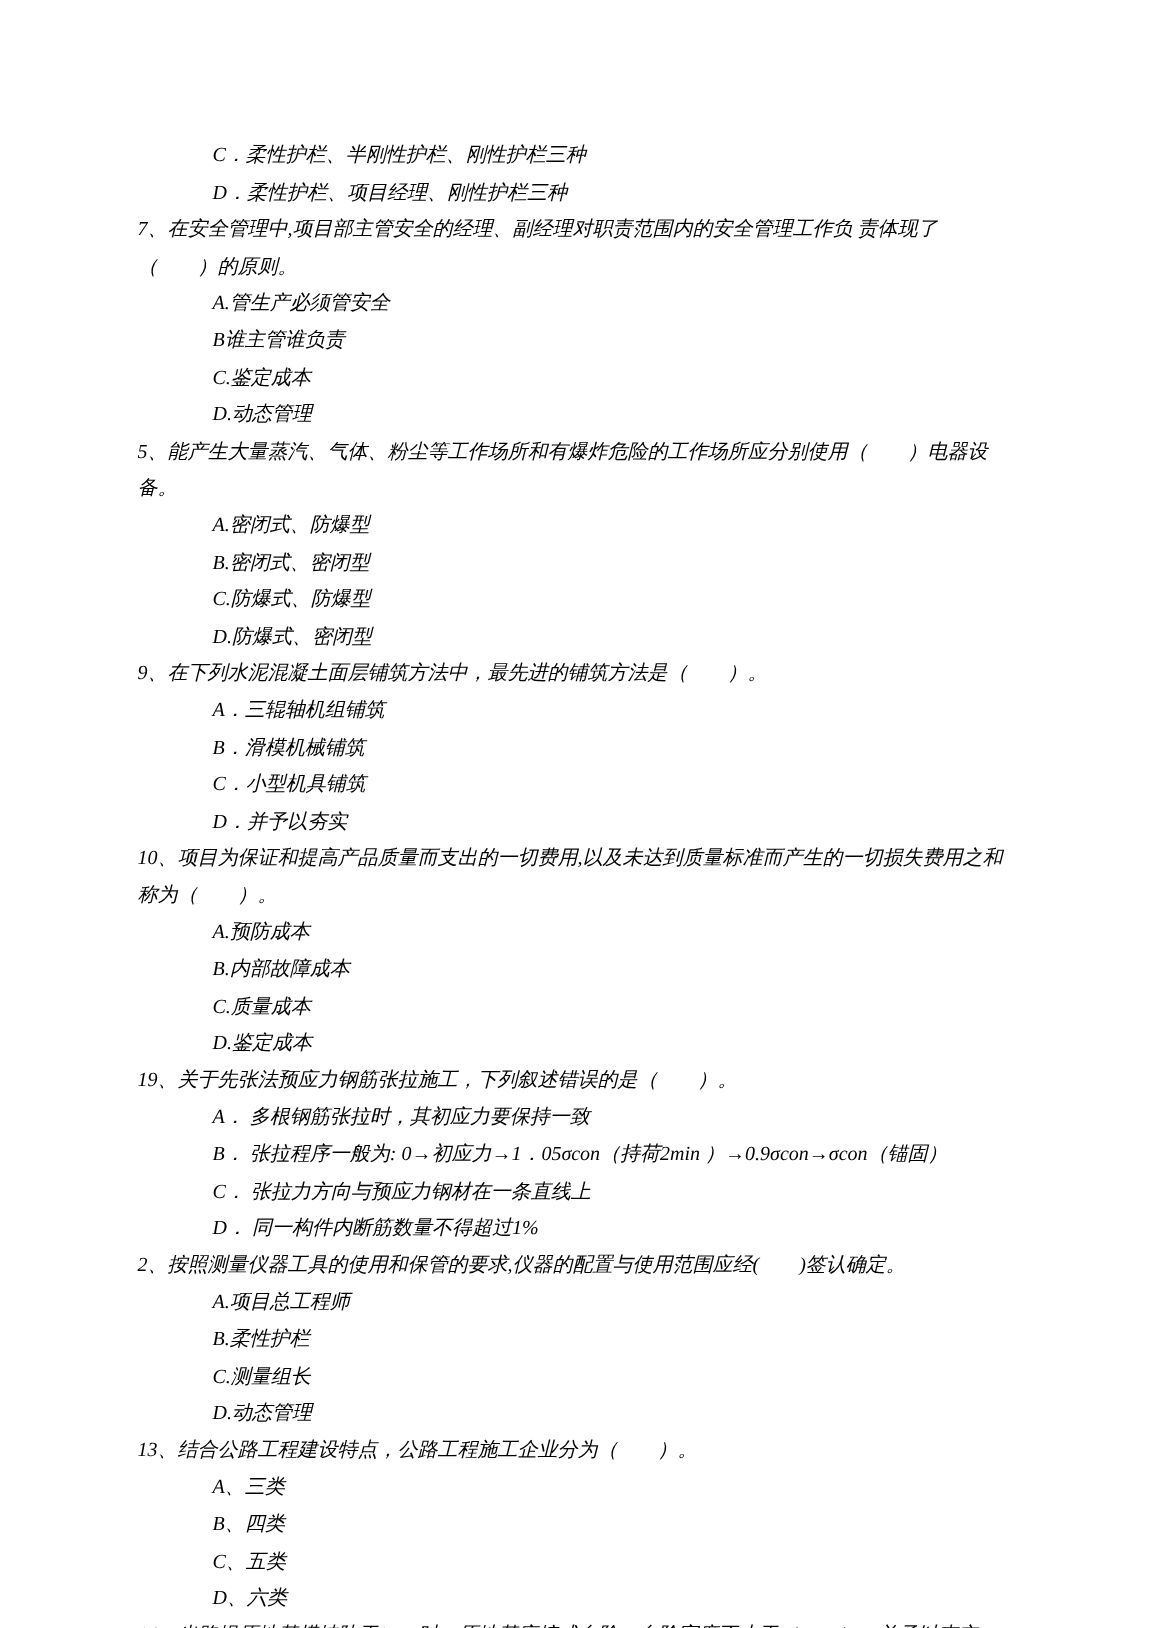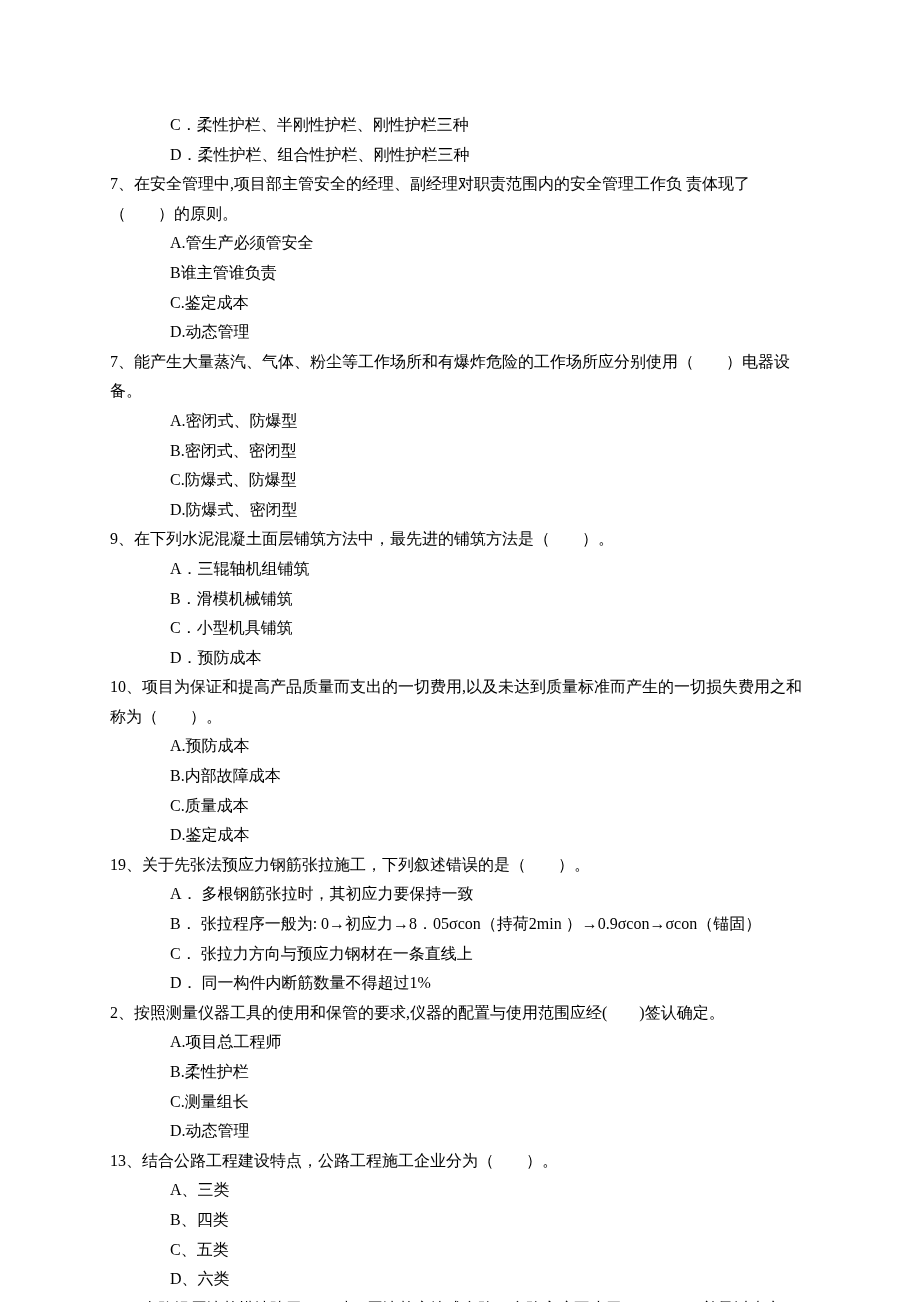--- a/index.html
+++ b/index.html
@@ -1,18 +1,19 @@
 <!DOCTYPE html>
 <html><head>
   <meta charset="utf-8">
   <style>
     * {
       margin: 0;
       padding: 0;
       box-sizing: border-box;
+      font-style: italic;
     }
     body {
       font-family: "SimSun", "宋体", serif;
       font-size: 16px;
       line-height: 1.85;
       color: #000;
       background: #fff;
       width: 920px;
       padding: 110px 110px 40px 110px;
     }
@@ -20,49 +21,49 @@
       text-indent: 0;
     }
     .opt {
       padding-left: 60px;
     }
   </style>
 </head>
 <body>
 
 <div class="opt">C．柔性护栏、半刚性护栏、刚性护栏三种</div>
-<div class="opt">D．柔性护栏、组合性护栏、刚性护栏三种</div>
+<div class="opt">D．柔性护栏、项目经理、刚性护栏三种</div>
 
 <div class="q-text">7、在安全管理中,项目部主管安全的经理、副经理对职责范围内的安全管理工作负 责体现了（　　）的原则。</div>
 <div class="opt">A.管生产必须管安全</div>
 <div class="opt">B谁主管谁负责</div>
 <div class="opt">C.鉴定成本</div>
 <div class="opt">D.动态管理</div>
 
-<div class="q-text">7、能产生大量蒸汽、气体、粉尘等工作场所和有爆炸危险的工作场所应分别使用（　　）电器设备。</div>
+<div class="q-text">5、能产生大量蒸汽、气体、粉尘等工作场所和有爆炸危险的工作场所应分别使用（　　）电器设备。</div>
 <div class="opt">A.密闭式、防爆型</div>
 <div class="opt">B.密闭式、密闭型</div>
 <div class="opt">C.防爆式、防爆型</div>
 <div class="opt">D.防爆式、密闭型</div>
 
 <div class="q-text">9、在下列水泥混凝土面层铺筑方法中，最先进的铺筑方法是（　　）。</div>
 <div class="opt">A．三辊轴机组铺筑</div>
 <div class="opt">B．滑模机械铺筑</div>
 <div class="opt">C．小型机具铺筑</div>
-<div class="opt">D．预防成本</div>
+<div class="opt">D．并予以夯实</div>
 
 <div class="q-text">10、项目为保证和提高产品质量而支出的一切费用,以及未达到质量标准而产生的一切损失费用之和称为（　　）。</div>
 <div class="opt">A.预防成本</div>
 <div class="opt">B.内部故障成本</div>
 <div class="opt">C.质量成本</div>
 <div class="opt">D.鉴定成本</div>
 
 <div class="q-text">19、关于先张法预应力钢筋张拉施工，下列叙述错误的是（　　）。</div>
 <div class="opt">A． 多根钢筋张拉时，其初应力要保持一致</div>
-<div class="opt">B． 张拉程序一般为: 0→初应力→8．05σcon（持荷2min ）→0.9σcon→σcon（锚固）</div>
+<div class="opt">B． 张拉程序一般为: 0→初应力→1．05σcon（持荷2min ）→0.9σcon→σcon（锚固）</div>
 <div class="opt">C． 张拉力方向与预应力钢材在一条直线上</div>
 <div class="opt">D． 同一构件内断筋数量不得超过1%</div>
 
 <div class="q-text">2、按照测量仪器工具的使用和保管的要求,仪器的配置与使用范围应经(　　)签认确定。</div>
 <div class="opt">A.项目总工程师</div>
 <div class="opt">B.柔性护栏</div>
 <div class="opt">C.测量组长</div>
 <div class="opt">D.动态管理</div>
 
 <div class="q-text">13、结合公路工程建设特点，公路工程施工企业分为（　　）。</div>

